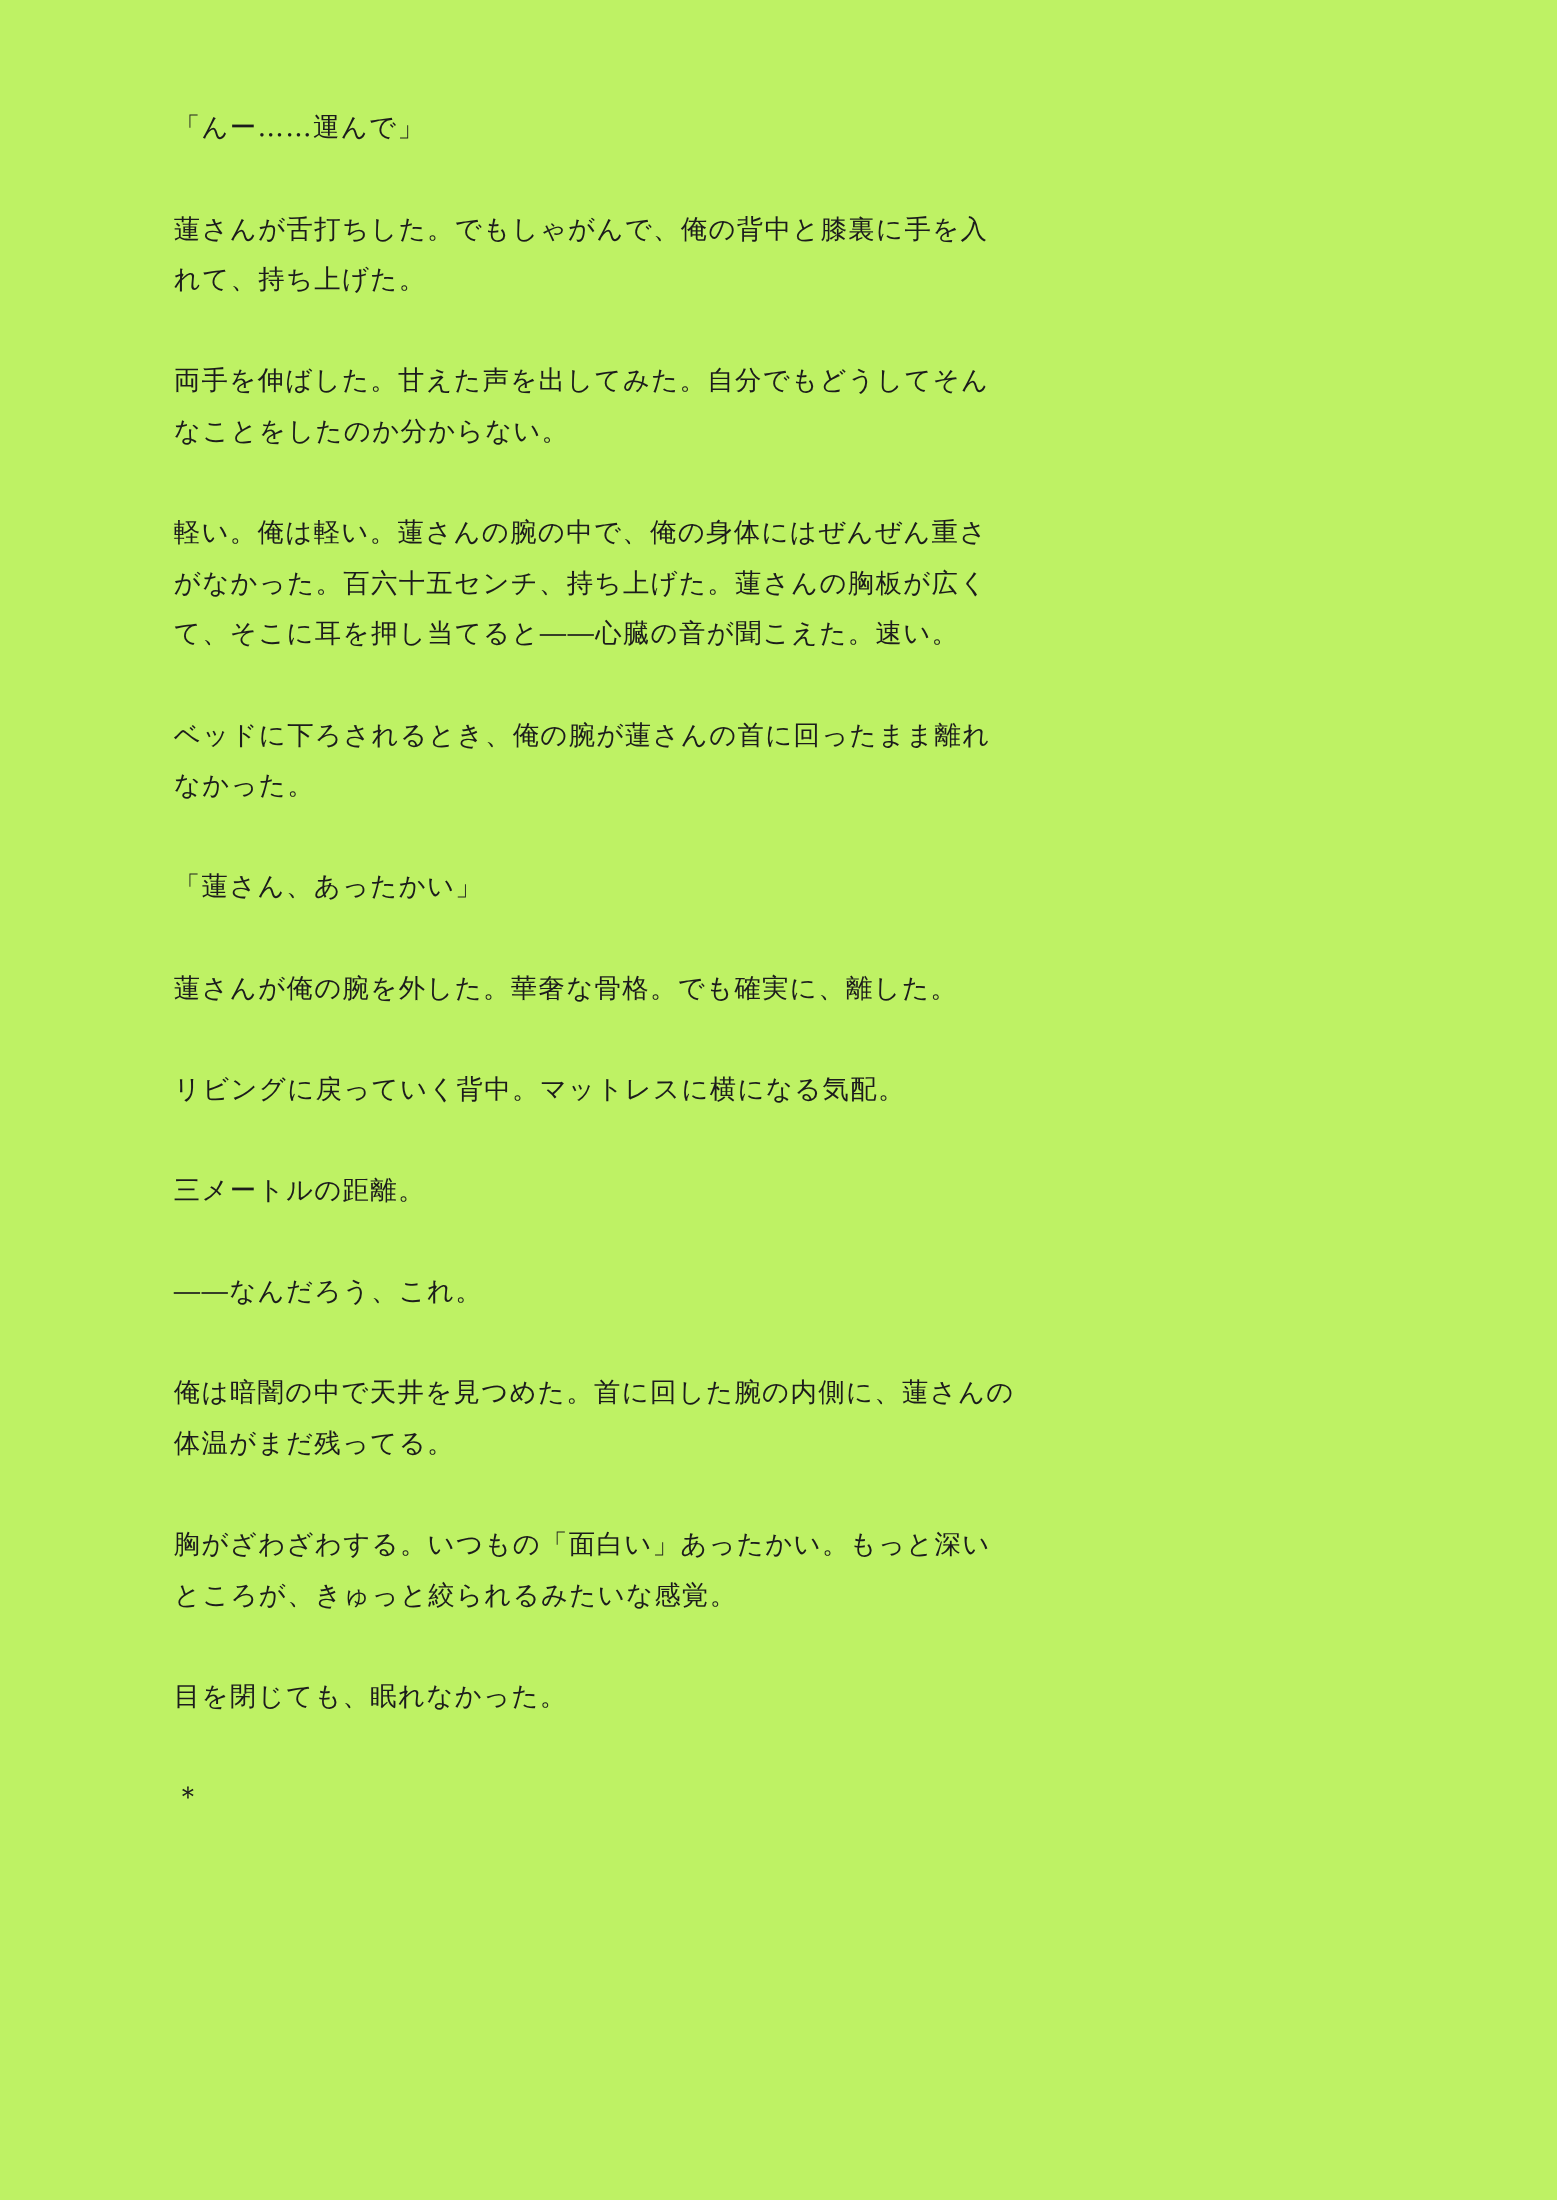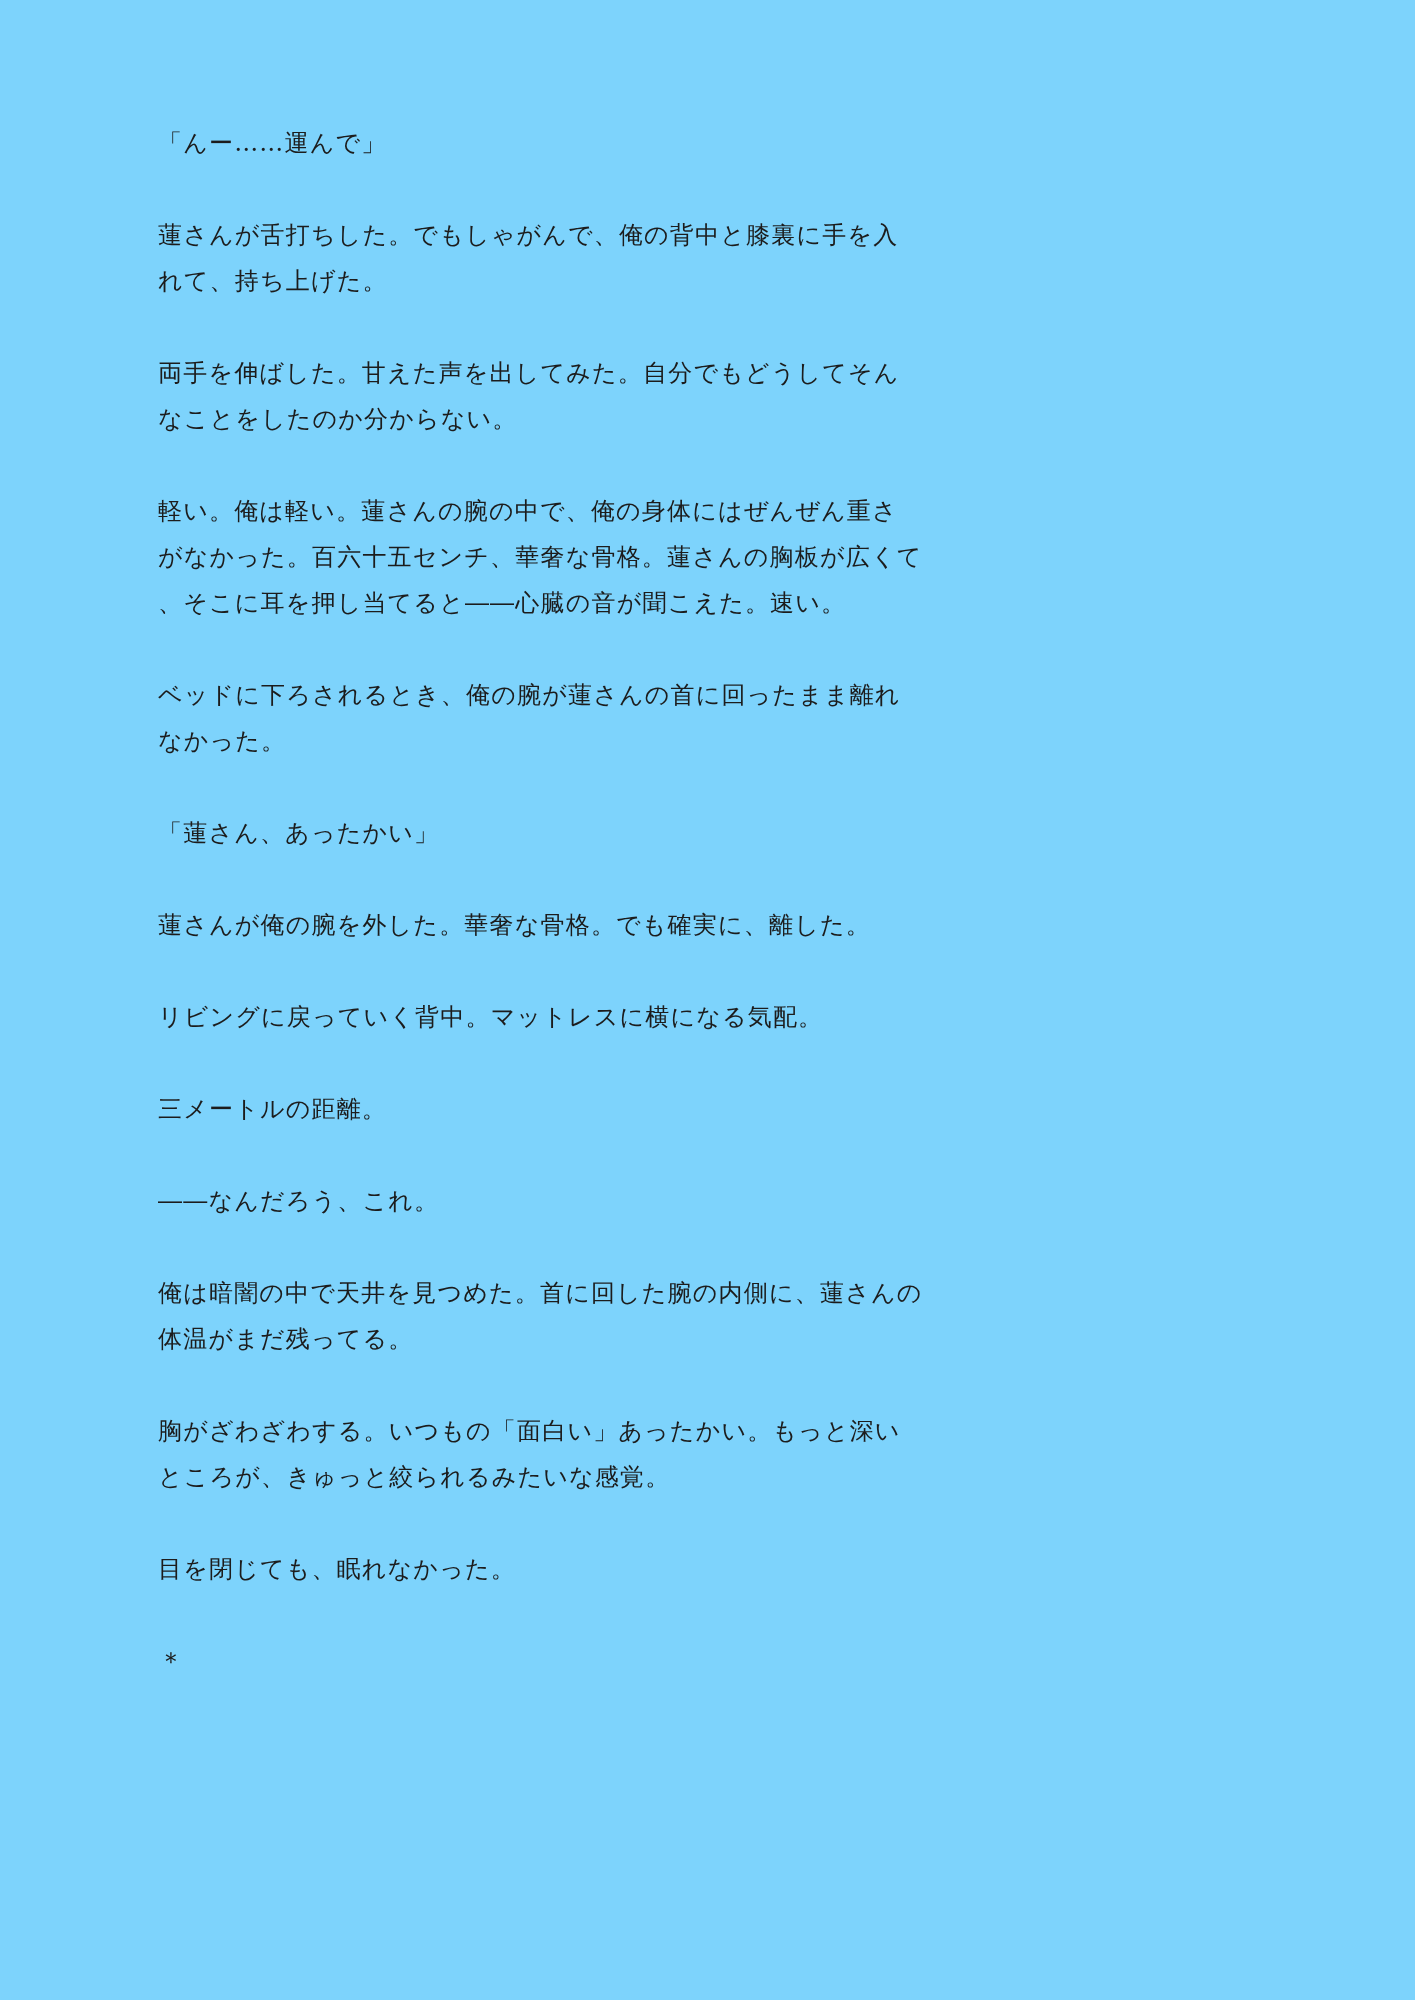--- a/index.html
+++ b/index.html
@@ -9,22 +9,22 @@
   }
   body {
     width: 1415px;
     height: 2000px;
     overflow: hidden;
   }
   .page {
     box-sizing: border-box;
     width: 1415px;
     height: 2000px;
-    padding: 120px 0 0 158px;
-    background: #7dd3fc;
+    padding: 93px 0 0 158px;
+    background: #bef264;
   }
   .text-block {
     width: 765px;
     font-family: "DejaVu Serif", "Liberation Serif", serif;
     font-size: 24px;
     line-height: 46px;
     letter-spacing: 1.2px;
     color: #1c1c1c;
     text-align: left;
     word-break: break-all;
@@ -42,21 +42,21 @@
   }
 </style>
 </head>
 <body>
 
 <main class="page">
   <div class="text-block">
     <p>「んー……運んで」</p>
     <p>蓮さんが舌打ちした。でもしゃがんで、俺の背中と膝裏に手を入れて、持ち上げた。</p>
     <p>両手を伸ばした。甘えた声を出してみた。自分でもどうしてそんなことをしたのか分からない。</p>
-    <p>軽い。俺は軽い。蓮さんの腕の中で、俺の身体にはぜんぜん重さがなかった。百六十五センチ、華奢な骨格。蓮さんの胸板が広くて、そこに耳を押し当てると――心臓の音が聞こえた。速い。</p>
+    <p>軽い。俺は軽い。蓮さんの腕の中で、俺の身体にはぜんぜん重さがなかった。百六十五センチ、持ち上げた。蓮さんの胸板が広くて、そこに耳を押し当てると――心臓の音が聞こえた。速い。</p>
     <p>ベッドに下ろされるとき、俺の腕が蓮さんの首に回ったまま離れなかった。</p>
     <p>「蓮さん、あったかい」</p>
     <p>蓮さんが俺の腕を外した。華奢な骨格。でも確実に、離した。</p>
     <p>リビングに戻っていく背中。マットレスに横になる気配。</p>
     <p>三メートルの距離。</p>
     <p>――なんだろう、これ。</p>
     <p>俺は暗闇の中で天井を見つめた。首に回した腕の内側に、蓮さんの体温がまだ残ってる。</p>
     <p>胸がざわざわする。いつもの「面白い」あったかい。もっと深いところが、きゅっと絞られるみたいな感覚。</p>
     <p>目を閉じても、眠れなかった。</p>
     <p class="section-break">＊</p>

